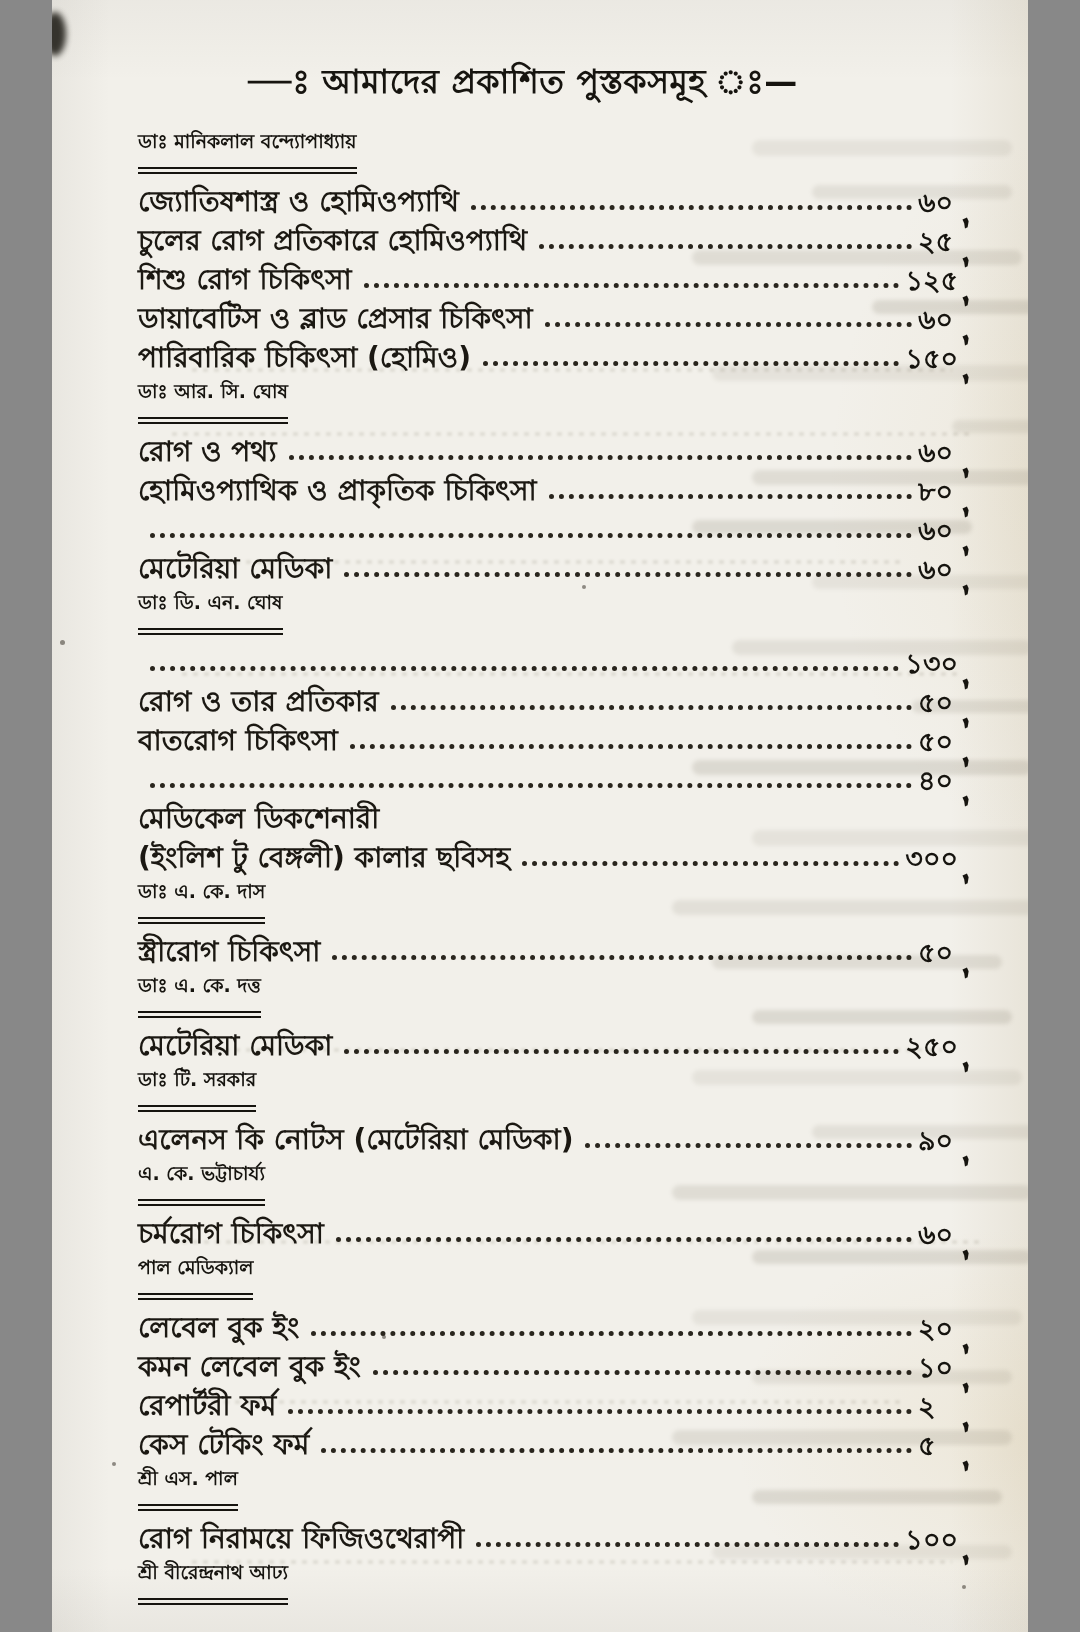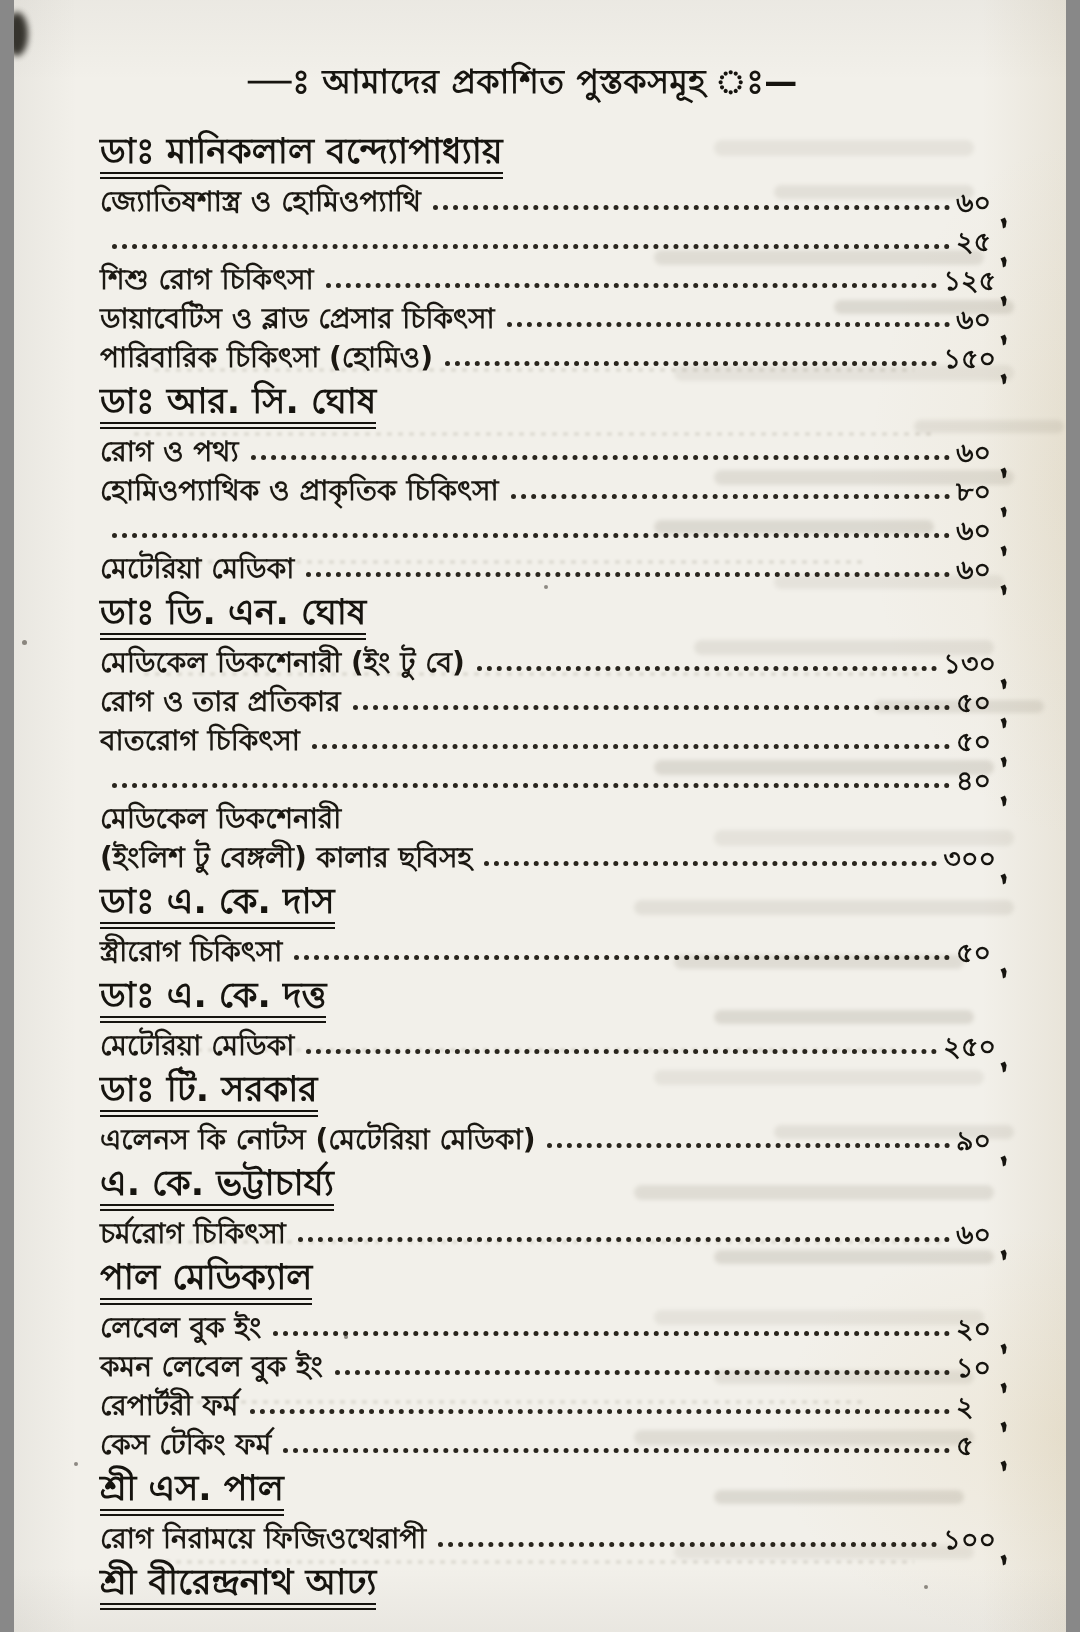--- a/index.html
+++ b/index.html
@@ -1,18 +1,18 @@
 <!DOCTYPE html>
 <html lang="bn"><head>
 <meta charset="utf-8">
 <style>
   html,body{margin:0;padding:0;background:#888;}
   .page{
     position:relative;
-    width:1052px;height:1632px;
+    width:976px;height:1632px;
     margin:0 auto;
     background:
       radial-gradient(ellipse 420px 300px at 100% 88%, rgba(205,176,112,0.14), rgba(205,176,112,0) 70%),
       radial-gradient(ellipse 300px 500px at 101% 30%, rgba(196,170,110,0.10), rgba(196,170,110,0) 70%),
       linear-gradient(90deg, rgba(60,55,45,0.05), rgba(60,55,45,0) 6%, rgba(60,55,45,0) 92%, rgba(150,125,70,0.10)),
       linear-gradient(180deg, rgba(60,55,45,0.04), rgba(60,55,45,0) 5%, rgba(60,55,45,0) 96%, rgba(60,55,45,0.05)),
       #f2f0ea;
     overflow:hidden;
     font-family:"DejaVu Sans","Liberation Sans",sans-serif;
     color:#191712;
@@ -27,22 +27,22 @@
   .speck{position:absolute;background:#3a352c;border-radius:50%;}
   
   .content{position:absolute;left:86px;right:60px;top:0;}
   .page-title{
     margin-top:56px;margin-bottom:24px;height:44px;
     text-align:center;transform:translateX(-30px);
     font-size:33px;font-weight:700;letter-spacing:.5px;color:#16140f;
   }
   .author-row{height:48px;padding-top:7px;}
   .author{
-    display:inline-block;font-size:35px;font-weight:700;color:#16140f;
-    border-bottom:7px double #16140f;padding-bottom:1px;line-height:1.15;
+    display:inline-block;font-size:19px;font-weight:700;color:#16140f;
+    border-bottom:7px double #16140f;padding-bottom:14px;line-height:1.15;
   }
   .book-row{display:flex;align-items:flex-end;height:39px;font-weight:700;}
   .book-title{font-size:28px;line-height:1.15;white-space:nowrap;color:#1b1812;}
   .dots{flex:1 1 auto;border-bottom:5px dotted #29251d;margin:0 6px 8px 12px;min-width:30px;}
   .price{
     position:relative;font-size:27px;font-weight:700;color:#16140f;
     padding-right:10px;min-width:40px;text-align:left;line-height:1.1;
   }
   .price::after{ 
     content:",";position:absolute;right:-1px;bottom:-13px;
@@ -103,20 +103,21 @@
       <div class="author-row">
         <span class="author">ডাঃ মানিকলাল বন্দ্যোপাধ্যায়</span>
       </div>
       <div>
             <div class="book-row">
               <span class="book-title">জ্যোতিষশাস্ত্র ও হোমিওপ্যাথি</span>
               <span class="dots"></span>
               <span class="price">৬০</span>
             </div>
             <div class="book-row">
+              <span class="book-title">চুলের রোগ প্রতিকারে হোমিওপ্যাথি</span>
               <span class="dots"></span>
               <span class="price">২৫</span>
             </div>
             <div class="book-row">
               <span class="book-title">শিশু রোগ চিকিৎসা</span>
               <span class="dots"></span>
               <span class="price">১২৫</span>
             </div>
             <div class="book-row">
               <span class="book-title">ডায়াবেটিস ও ব্লাড প্রেসার চিকিৎসা</span>
@@ -157,21 +158,20 @@
             </div>
           </div>
     </div>
 
     <div class="section">
       <div class="author-row">
         <span class="author">ডাঃ ডি. এন. ঘোষ</span>
       </div>
       <div>
             <div class="book-row">
-              <span class="book-title">মেডিকেল ডিকশেনারী (ইং টু বে)</span>
               <span class="dots"></span>
               <span class="price">১৩০</span>
             </div>
             <div class="book-row">
               <span class="book-title">রোগ ও তার প্রতিকার</span>
               <span class="dots"></span>
               <span class="price">৫০</span>
             </div>
             <div class="book-row">
               <span class="book-title">বাতরোগ চিকিৎসা</span>

